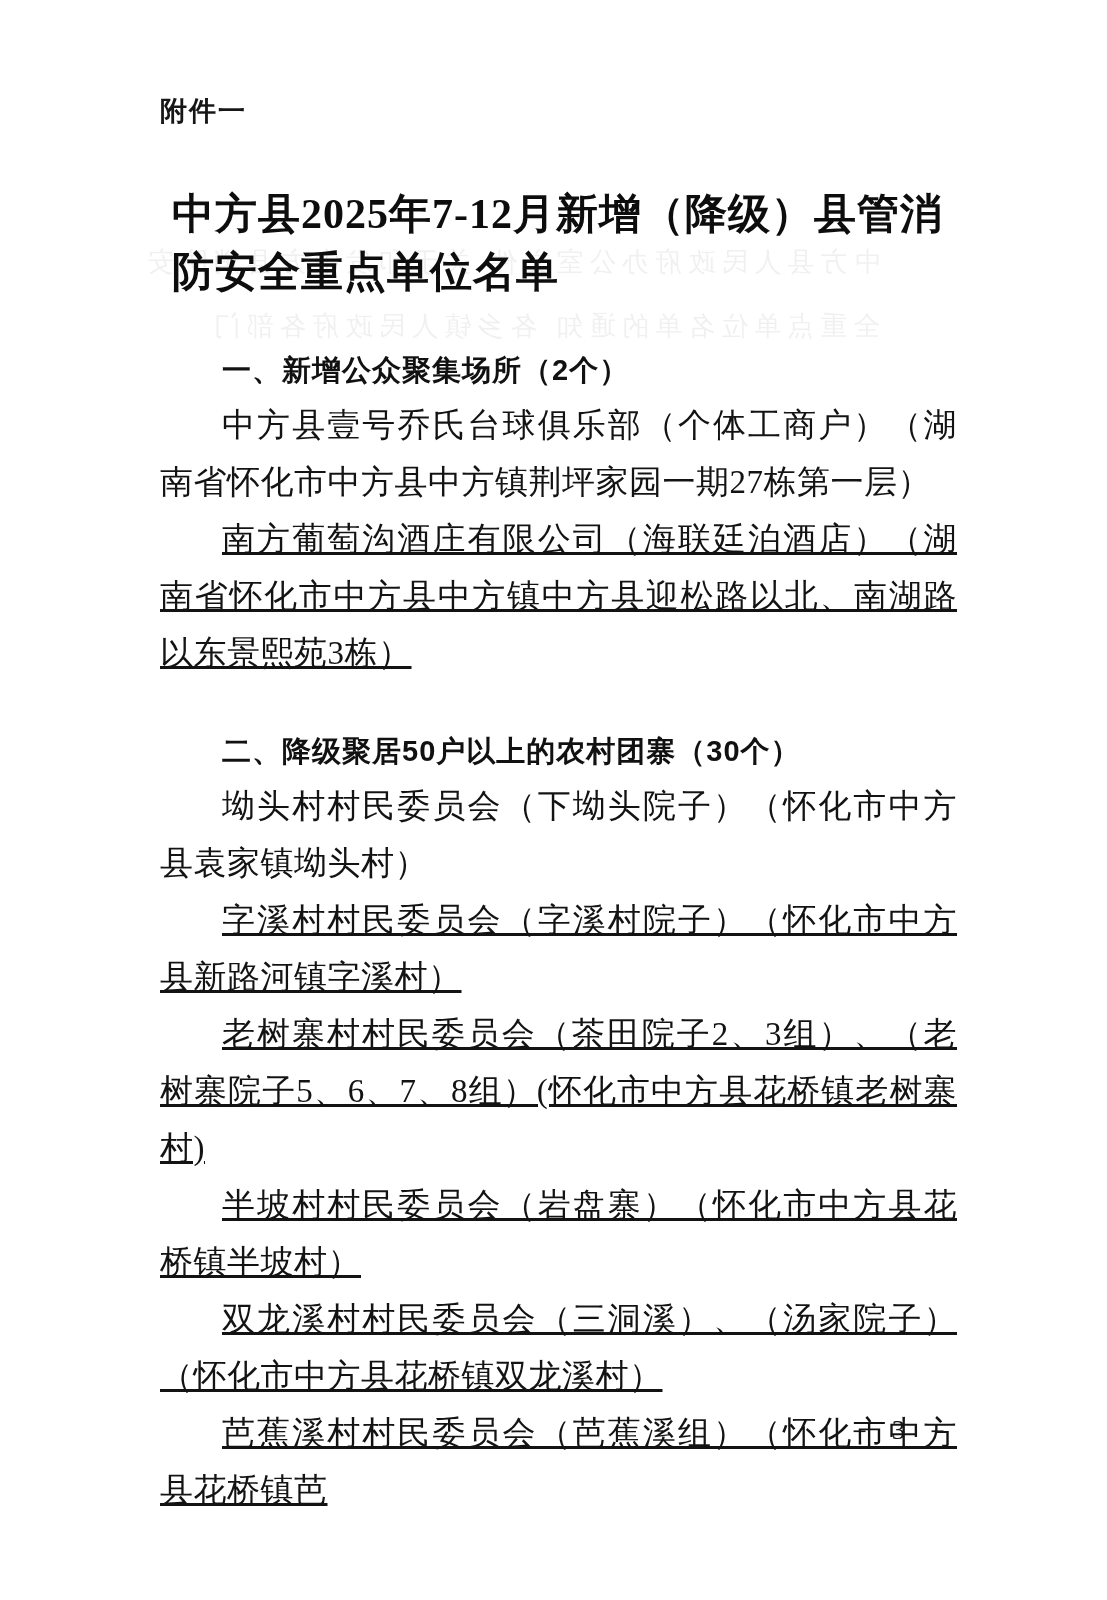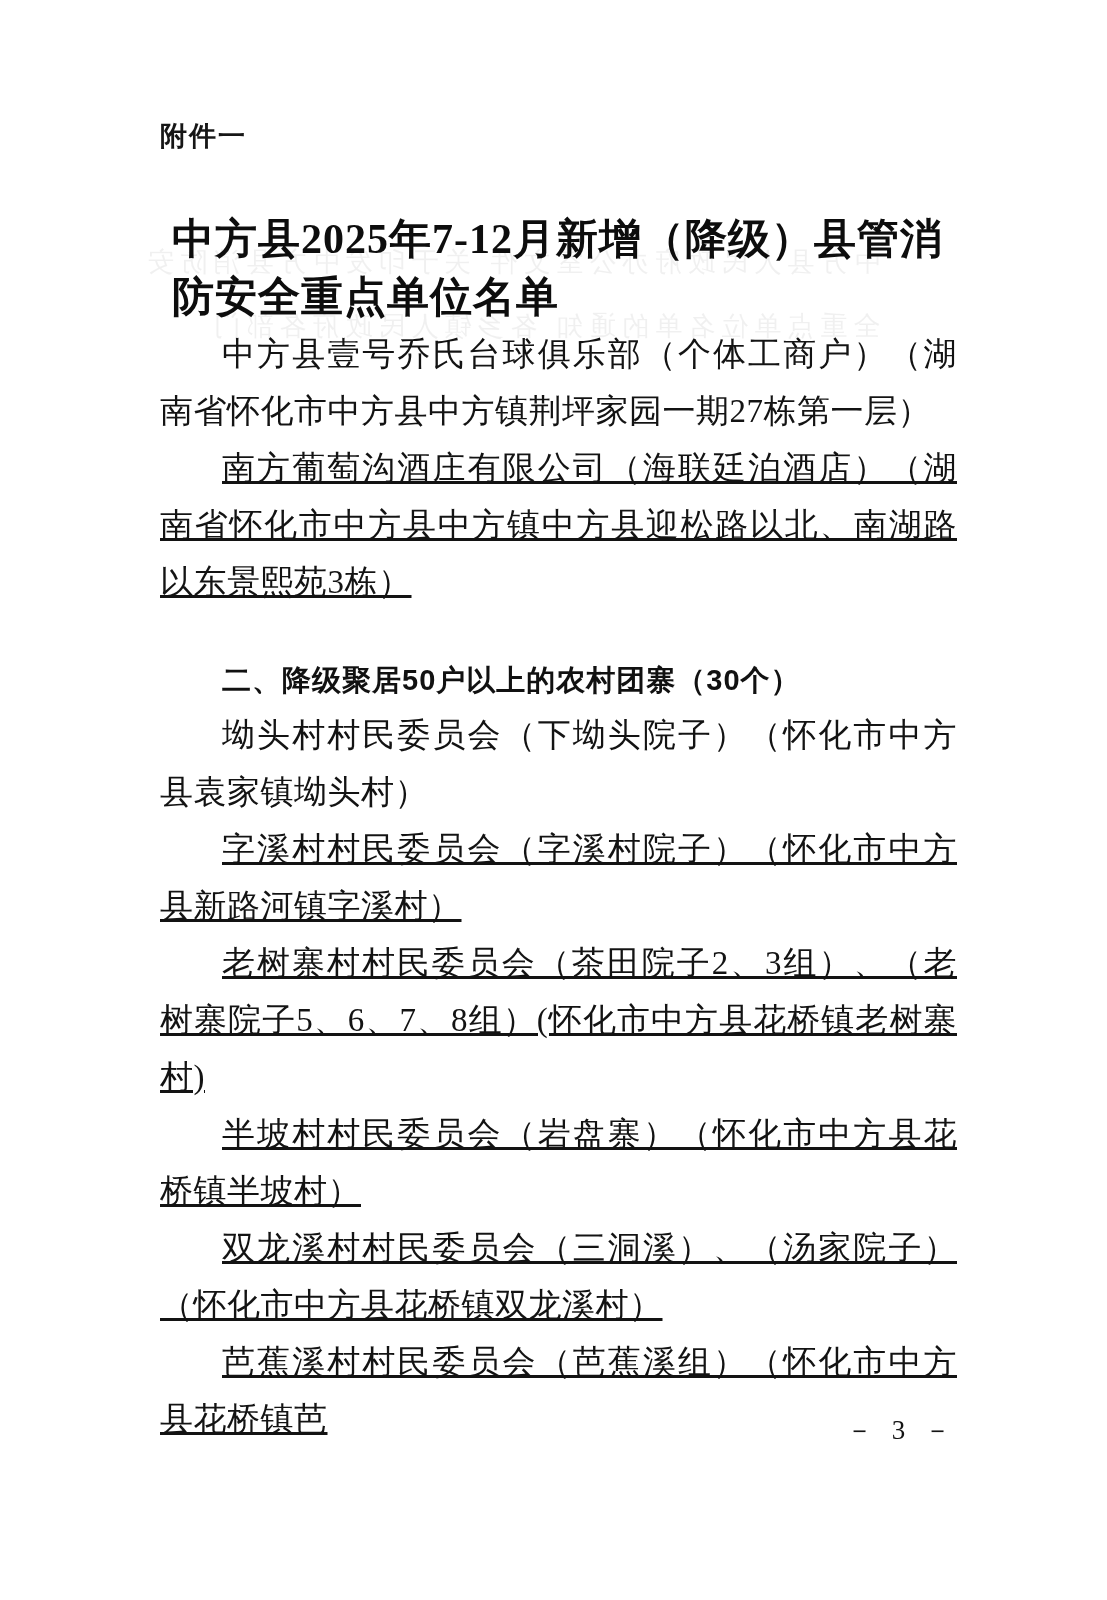--- a/index.html
+++ b/index.html
@@ -40,21 +40,21 @@
   }
   .content {
     position: relative;
     padding: 0 150px 0 160px;
   }
   .attachment-label {
     font-family: Liberation Mono, monospace;
     font-weight: bold;
     font-size: 27px;
     letter-spacing: 2px;
-    padding-top: 118px;
+    padding-top: 93px;
     color: #161616;
   }
   .doc-title {
     text-align: left;
     font-family: "Liberation Serif", serif;
     font-weight: bold;
     font-size: 42px;
     line-height: 58px;
     letter-spacing: 1px;
     margin-top: 56px;
@@ -96,20 +96,21 @@
 <div class="page">
 
   <div class="ghost-layer">中方县人民政府办公室文件 关于印发中方县消防安全重点单位名单的通知 各乡镇人民政府各部门</div>
 
   <div class="content">
 
     <div class="attachment-label">附件一</div>
 
     <div class="doc-title">中方县2025年7-12月新增（降级）县管消防安全重点单位名单</div>
 
+    <div class="section-heading">一、新增公众聚集场所（2个）</div>
     <div class="para">中方县壹号乔氏台球俱乐部（个体工商户）（湖南省怀化市中方县中方镇荆坪家园一期27栋第一层）</div>
     <div class="para">南方葡萄沟酒庄有限公司（海联廷泊酒店）（湖南省怀化市中方县中方镇中方县迎松路以北、南湖路以东景熙苑3栋）</div>
 
     <div class="section-heading">二、降级聚居50户以上的农村团寨（30个）</div>
     <div class="para">坳头村村民委员会（下坳头院子）（怀化市中方县袁家镇坳头村）</div>
     <div class="para">字溪村村民委员会（字溪村院子）（怀化市中方县新路河镇字溪村）</div>
     <div class="para">老树寨村村民委员会（茶田院子2、3组）、（老树寨院子5、6、7、8组）(怀化市中方县花桥镇老树寨村)</div>
     <div class="para">半坡村村民委员会（岩盘寨）（怀化市中方县花桥镇半坡村）</div>
     <div class="para">双龙溪村村民委员会（三洞溪）、（汤家院子）（怀化市中方县花桥镇双龙溪村）</div>
     <div class="para">芭蕉溪村村民委员会（芭蕉溪组）（怀化市中方县花桥镇芭</div>

